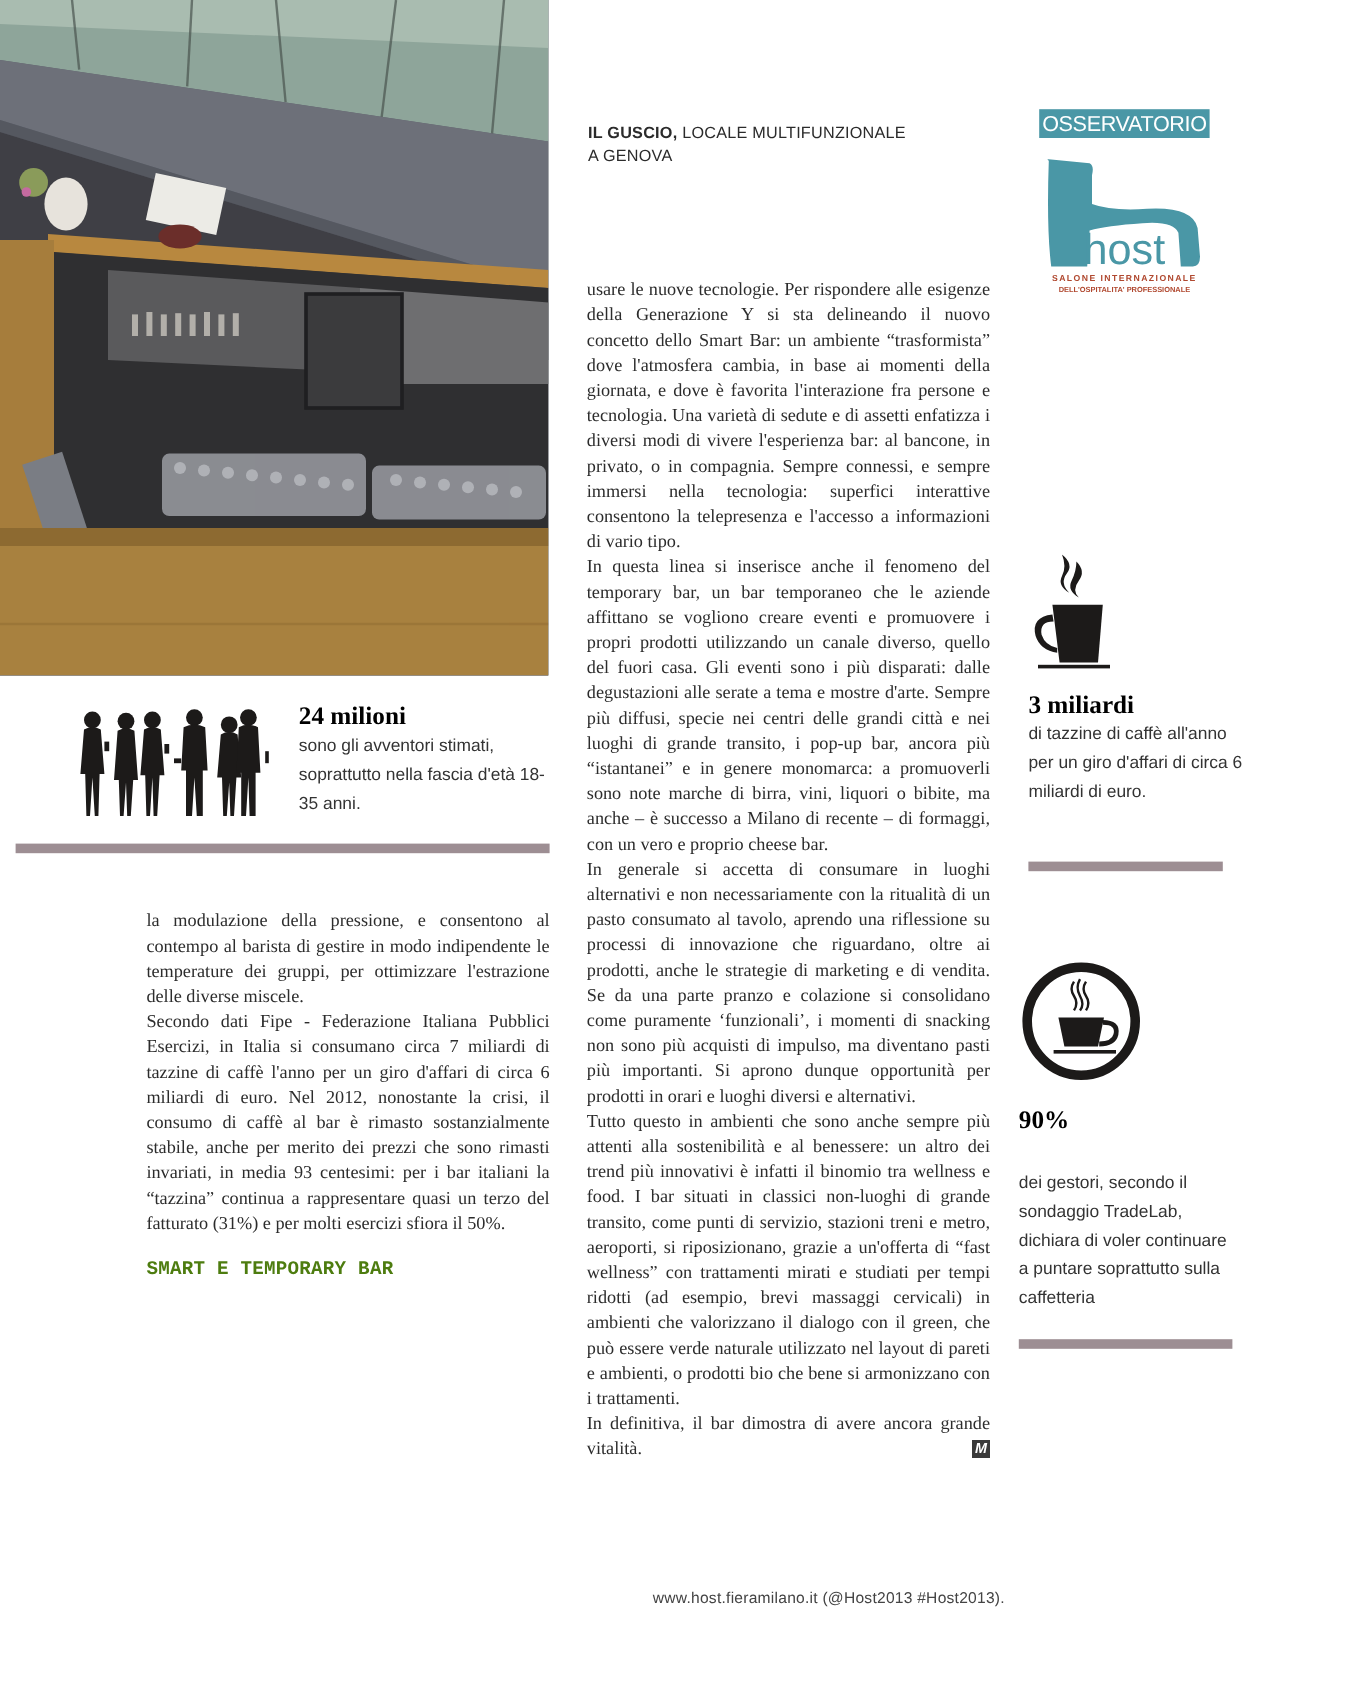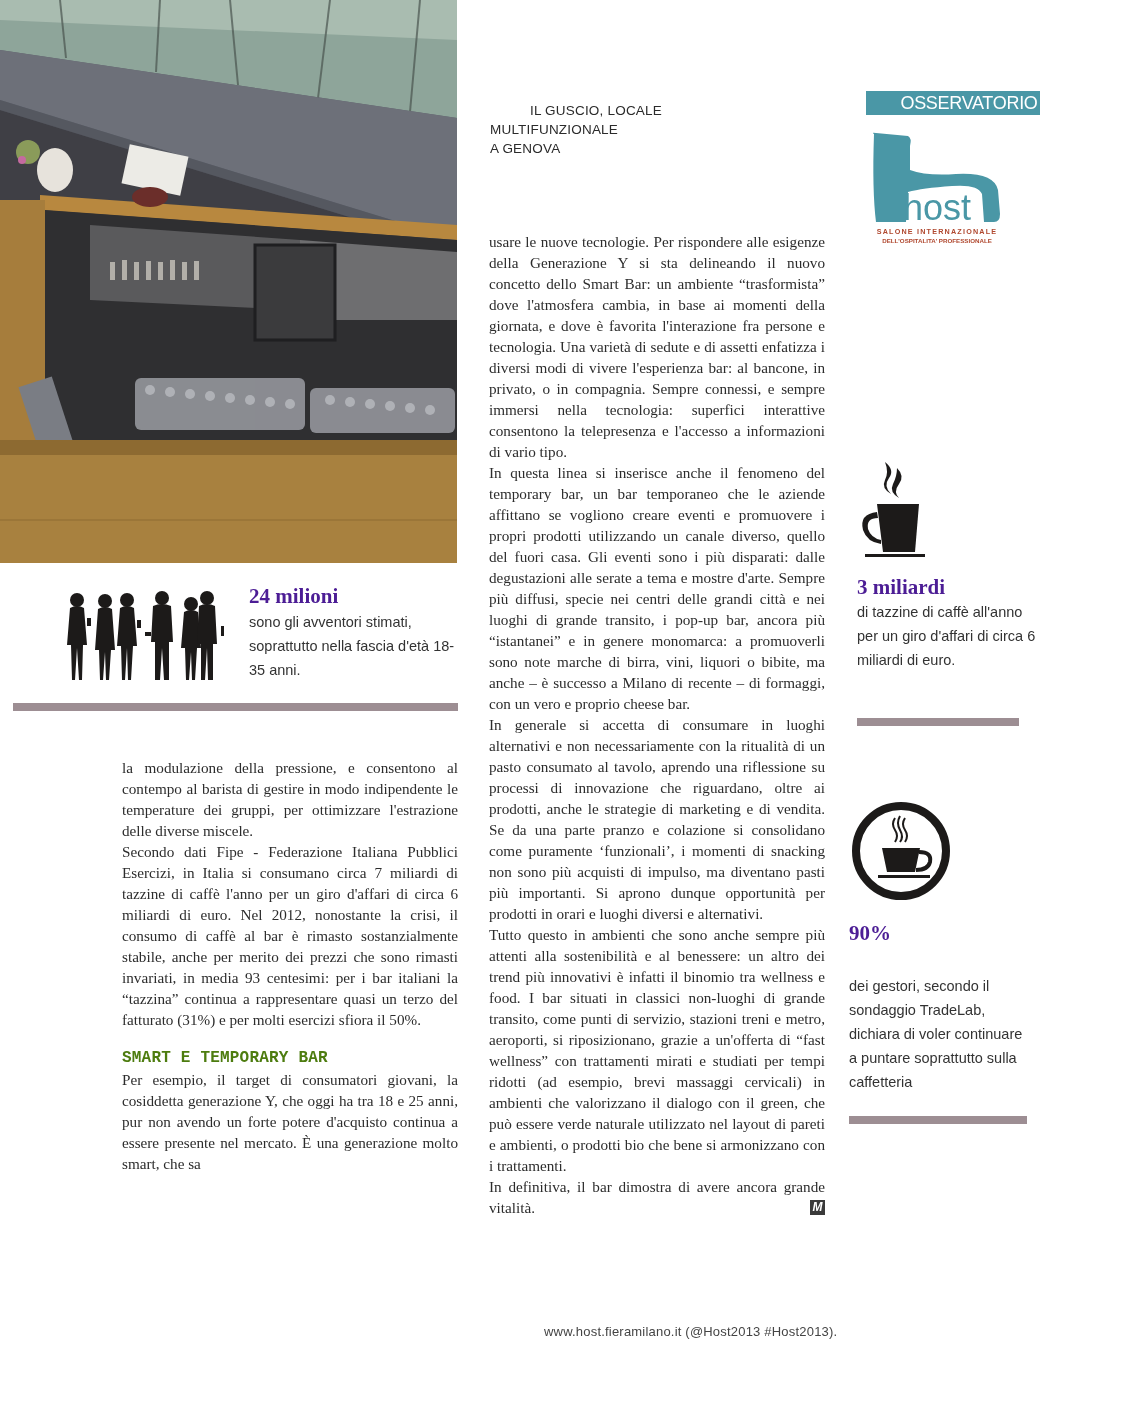--- a/index.html
+++ b/index.html
@@ -3,33 +3,33 @@
 <meta charset="utf-8">
 <style>
   html, body { margin: 0; padding: 0; background: #ffffff; }
   body { width: 1131px; height: 1403px; position: relative; overflow: hidden; font-family: "Liberation Serif", serif; color: #2a2a2a; }
   .abs { position: absolute; }
   
   #photo { left: 0; top: 0; width: 457px; height: 563px; overflow: hidden; background: #6b6e78; }
   #photo svg { display: block; }
   
   #caption { left: 490px; top: 101px; width: 300px; font-family: "Liberation Sans", sans-serif; font-size: 13.5px; line-height: 19px; letter-spacing: 0.2px; color: #2b2b2b; }
-  #caption b { font-weight: 400; margin-left: 40px; }
-  
-  #osservatorio { left: 866px; top: 91px; width: 142px; height: 24px; background: #4a97a6; color: #fff; font-family: "Liberation Sans", sans-serif; font-size: 18px; line-height: 24px; text-align: center; letter-spacing: -0.3px; padding-left: 32px; }
+  #caption b { font-weight: 700; }
+  
+  #osservatorio { left: 866px; top: 91px; width: 142px; height: 24px; background: #4a97a6; color: #fff; font-family: "Liberation Sans", sans-serif; font-size: 18px; line-height: 24px; text-align: center; letter-spacing: -0.3px; }
   #host-logo { left: 866px; top: 130px; width: 142px; height: 118px; }
   
   .col { font-size: 15.2px; line-height: 21px; text-align: justify; color: #2c2c2c; }
   .col p { margin: 0; }
   #col-middle { left: 489px; top: 231px; width: 336px; }
   #col-left { left: 122px; top: 757px; width: 336px; }
   #subhead { font-family: Liberation Mono, monospace; font-weight: 700; font-size: 16px; letter-spacing: 0.2px; color: #4d7c0f; margin: 17px 0 0 0; line-height: 22px; }
   .end-mark { display: inline-block; width: 15px; height: 15px; background: #3a3a3a; color: #fff; font-family: "Liberation Sans", sans-serif; font-weight: 700; font-style: italic; font-size: 12px; line-height: 15px; text-align: center; float: right; margin-top: 3px; }
   
-  .stat-number { font-family: "Liberation Serif", serif; font-weight: 700; font-size: 21px; color: #4c1d95; line-height: 24px; }
+  .stat-number { font-family: "Liberation Serif", serif; font-weight: 700; font-size: 21px; color: #000000; line-height: 24px; }
   .stat-text { font-family: "Liberation Sans", sans-serif; font-size: 14.5px; line-height: 24px; color: #333; }
   .bar { background: #9d8e93; height: 8px; }
   #stat1-icon { left: 65px; top: 590px; width: 160px; height: 95px; }
   #stat1-number { left: 249px; top: 584px; }
   #stat1-text { left: 249px; top: 610px; width: 210px; }
   #stat1-bar { left: 13px; top: 703px; width: 445px; }
   #stat2-icon { left: 855px; top: 462px; width: 70px; height: 100px; }
   #stat2-number { left: 857px; top: 575px; }
   #stat2-text { left: 857px; top: 600px; width: 180px; }
   #stat2-bar { left: 857px; top: 718px; width: 162px; }
@@ -139,21 +139,20 @@
   <p>In questa linea si inserisce anche il fenomeno del temporary bar, un bar temporaneo che le aziende affittano se vogliono creare eventi e promuovere i propri prodotti utilizzando un canale diverso, quello del fuori casa. Gli eventi sono i più disparati: dalle degustazioni alle serate a tema e mostre d'arte. Sempre più diffusi, specie nei centri delle grandi città e nei luoghi di grande transito, i pop-up bar, ancora più “istantanei” e in genere monomarca: a promuoverli sono note marche di birra, vini, liquori o bibite, ma anche – è successo a Milano di recente – di formaggi, con un vero e proprio cheese bar.</p>
   <p>In generale si accetta di consumare in luoghi alternativi e non necessariamente con la ritualità di un pasto consumato al tavolo, aprendo una riflessione su processi di innovazione che riguardano, oltre ai prodotti, anche le strategie di marketing e di vendita. Se da una parte pranzo e colazione si consolidano come puramente ‘funzionali’, i momenti di snacking non sono più acquisti di impulso, ma diventano pasti più importanti. Si aprono dunque opportunità per prodotti in orari e luoghi diversi e alternativi.</p>
   <p>Tutto questo in ambienti che sono anche sempre più attenti alla sostenibilità e al benessere: un altro dei trend più innovativi è infatti il binomio tra wellness e food. I bar situati in classici non-luoghi di grande transito, come punti di servizio, stazioni treni e metro, aeroporti, si riposizionano, grazie a un'offerta di “fast wellness” con trattamenti mirati e studiati per tempi ridotti (ad esempio, brevi massaggi cervicali) in ambienti che valorizzano il dialogo con il green, che può essere verde naturale utilizzato nel layout di pareti e ambienti, o prodotti bio che bene si armonizzano con i trattamenti.</p>
   <p><span>In definitiva, il bar dimostra di avere ancora grande vitalità.</span><span class="end-mark">M</span></p>
 </div>
 
 <div id="col-left" class="abs col">
   <p>la modulazione della pressione, e consentono al contempo al barista di gestire in modo indipendente le temperature dei gruppi, per ottimizzare l'estrazione delle diverse miscele.</p>
   <p>Secondo dati Fipe - Federazione Italiana Pubblici Esercizi, in Italia si consumano circa 7 miliardi di tazzine di caffè l'anno per un giro d'affari di circa 6 miliardi di euro. Nel 2012, nonostante la crisi, il consumo di caffè al bar è rimasto sostanzialmente stabile, anche per merito dei prezzi che sono rimasti invariati, in media 93 centesimi: per i bar italiani la “tazzina” continua a rappresentare quasi un terzo del fatturato (31%) e per molti esercizi sfiora il 50%.</p>
   <h3 id="subhead">SMART E TEMPORARY BAR</h3>
-  <p>Per esempio, il target di consumatori giovani, la cosiddetta generazione Y, che oggi ha tra 18 e 25 anni, pur non avendo un forte potere d'acquisto continua a essere presente nel mercato. È una generazione molto smart, che sa</p>
 </div>
 
 <div id="stat1-icon" class="abs">
   <svg width="160" height="95" viewBox="0 0 160 95">
     <g fill="#1c1a19">
       <g>
           <circle cx="12" cy="10" r="7"></circle>
           <path d="M5,18 Q12,14 19,18 L22,55 L18,55 L17,90 L14,90 L12,58 L10,90 L7,90 L6,55 L2,55 Z"></path>
           <rect x="22" y="28" width="4" height="8"></rect>
         </g>

